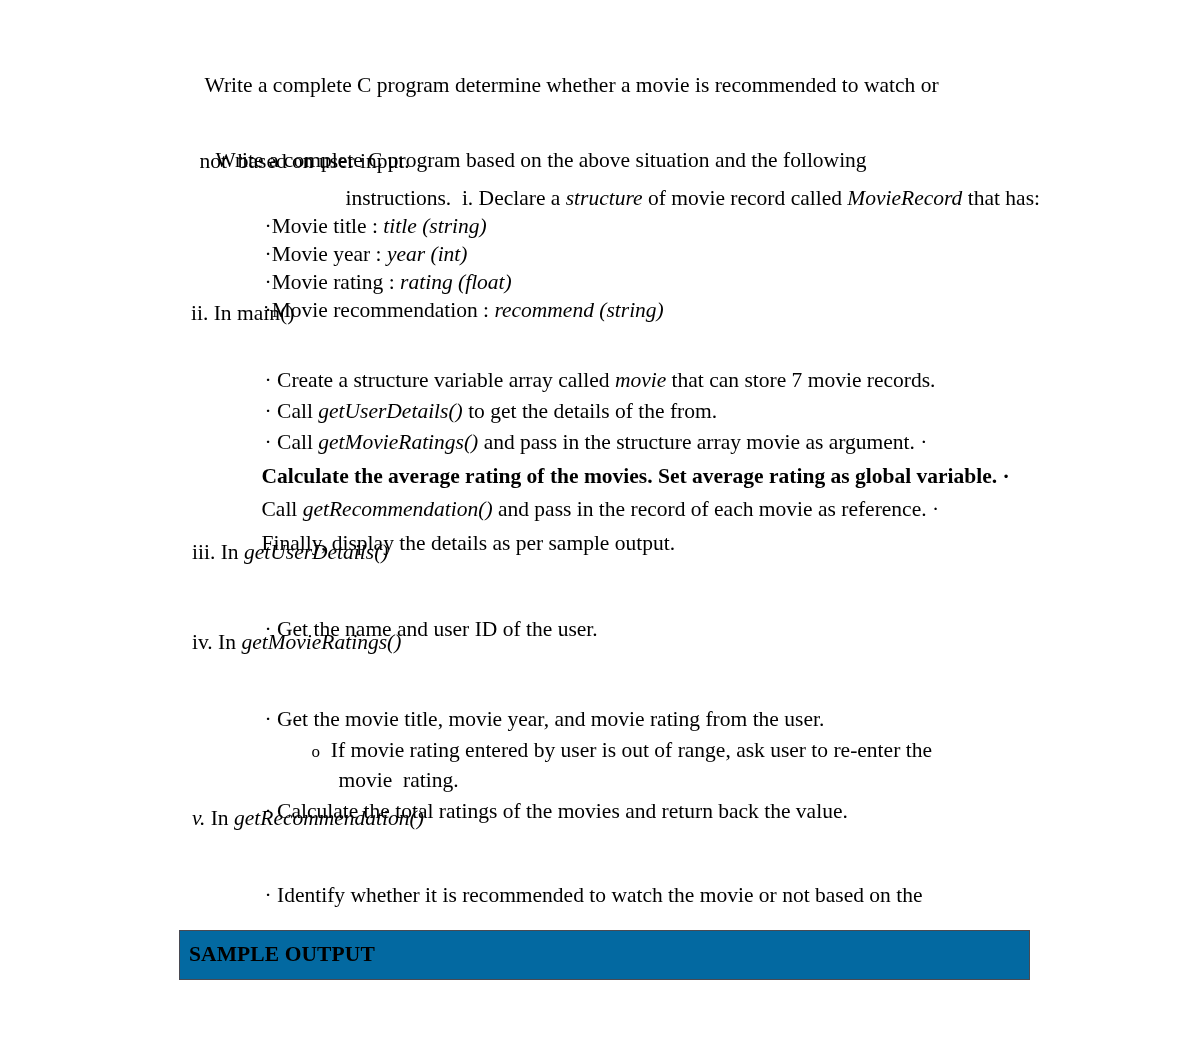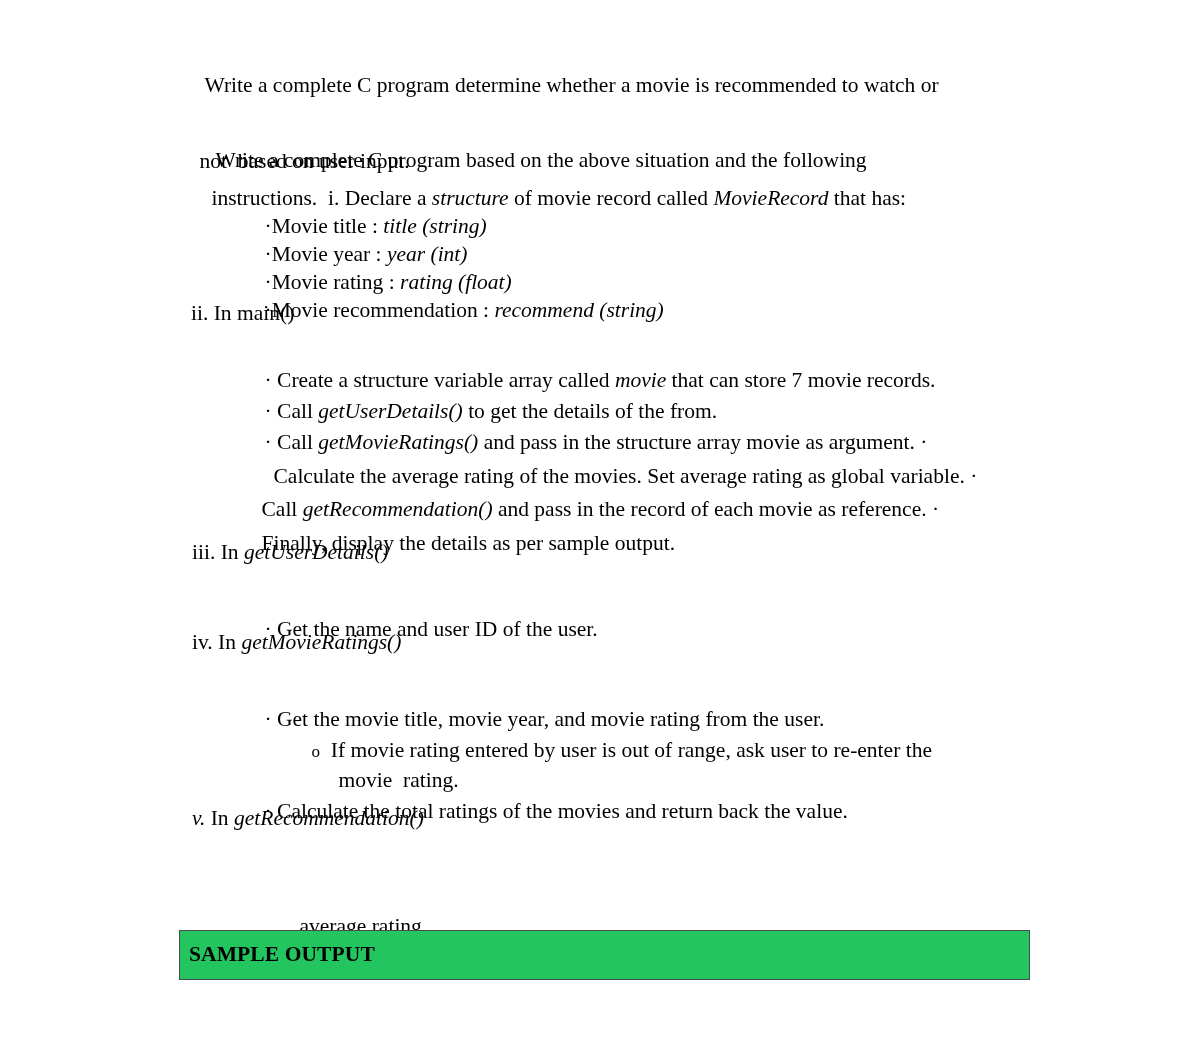--- a/index.html
+++ b/index.html
@@ -57,21 +57,21 @@
 
   
   .sample-box {
     position: absolute;
     left: 179px;
     top: 930px;
     width: 851px;
     height: 50px;
     border: 1.6px solid #4a4a52;
     box-sizing: border-box;
-    background: #22c55e;
+    background: #0369a1;
   }
   .sample-box .label {
     position: absolute;
     left: 9px;
     top: 9px;
     font-size: 21.5px;
     font-weight: bold;
     letter-spacing: 0.1px;
     line-height: 28px;
   }
@@ -82,21 +82,21 @@
 <div class="page">
 
   <div class="para" style="left:183px; top:28px; width:830px;">
     <span>Write a complete C program determine whether a movie is recommended to watch or</span><br>
     <span style="display:inline-block; margin-left:-5px;">not  based on user input.</span>
   </div>
 
   <div class="para" style="left:194px; top:103px; width:850px;">
     <span>Write a complete C program based on the above situation and the following</span>
   </div>
-  <div class="para" style="left:190px; top:141px; width:850px;">
+  <div class="para" style="left:190px; top:141px; width:850px;text-align:right;">
     <span>instructions.  i. Declare a </span><i>structure</i><span> of movie record called </span><i>MovieRecord</i><span> that has:</span>
   </div>
 
   <div class="bullet-line" style="left:243px; top:180px;">
     <span class="bul">·</span><span>Movie title : </span><i>title (string)</i>
   </div>
   <div class="bullet-line" style="left:243px; top:236px;">
     <span class="bul">·</span><span>Movie rating : </span><i>rating (float)</i>
   </div>
   <div class="bullet-line" style="left:243px; top:208px;">
@@ -115,21 +115,21 @@
   </div>
 
   <div class="bullet-line" style="left:243px; top:365px;">
     <span class="bul">·</span><span> Call </span><i>getUserDetails()</i><span> to get the details of the from.</span>
   </div>
 
   <div class="bullet-line" style="left:243px; top:396px;">
     <span class="bul">·</span><span> Call </span><i>getMovieRatings()</i><span> and pass in the structure array movie as argument. ·</span>
   </div>
 
-  <div class="bullet-line" style="left:252px; top:430px;">
+  <div class="bullet-line" style="left:240px; top:430px;font-weight:bold;">
     <span>Calculate the average rating of the movies. Set average rating as global variable. ·</span>
   </div>
 
   <div class="bullet-line" style="left:240px; top:463px;">
     <span>Call </span><i>getRecommendation()</i><span> and pass in the record of each movie as reference. ·</span>
   </div>
 
   <div class="bullet-line" style="left:240px; top:497px;">
     <span>Finally, display the details as per sample output.</span>
   </div>
@@ -159,22 +159,22 @@
   </div>
 
   <div class="bullet-line" style="left:243px; top:765px;">
     <span class="bul">·</span><span> Calculate the total ratings of the movies and return back the value.</span>
   </div>
 
   <div class="hdg" style="left:192px; top:803px;">
     <i>v.</i><span> In </span><i>getRecommendation()</i>
   </div>
 
+  <div class="bullet-line" style="left:243px; top:849px;">
+    <span class="bul">·</span><span> Identify whether it is recommended to watch the movie or not based on the</span>
+  </div>
 
-  <div class="bullet-line" style="left:278px; top:880px;">
-    <span>average rating.</span>
-  </div>
 
   <div class="sample-box">
     <span class="label">SAMPLE OUTPUT</span>
   </div>
 
 </div>
 
 </body></html>

